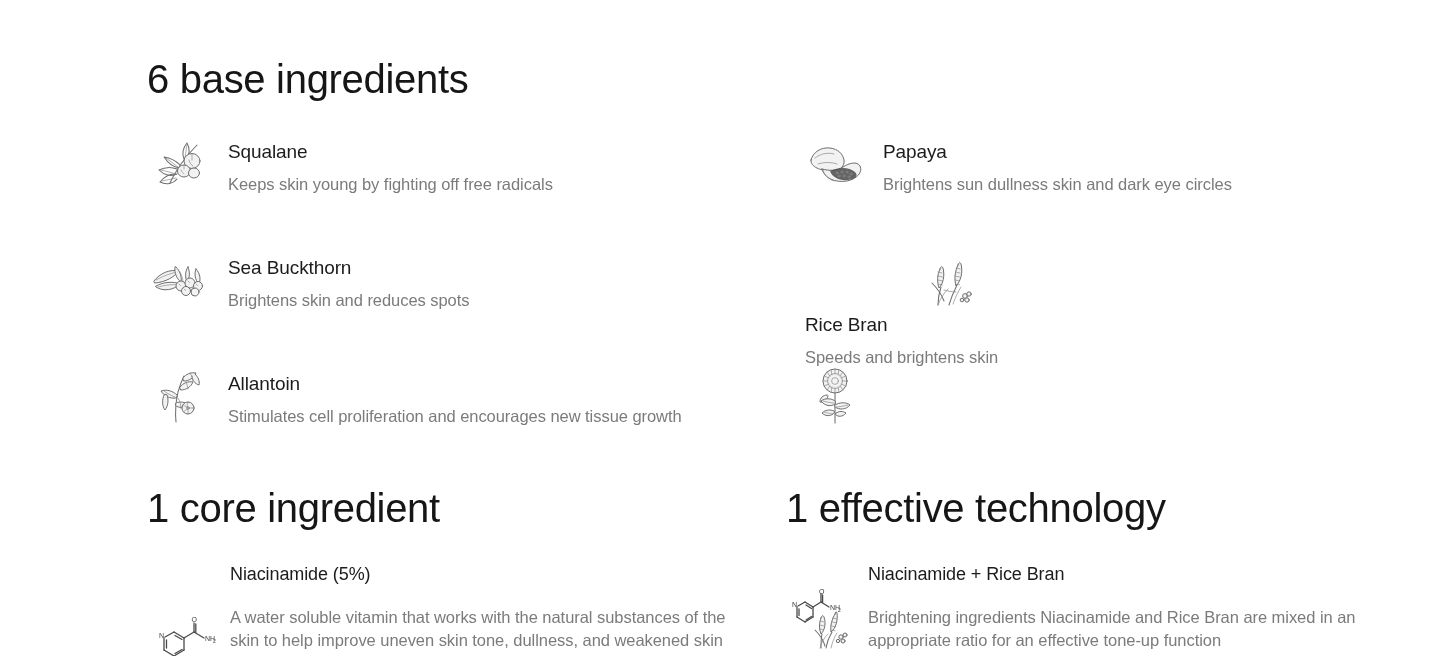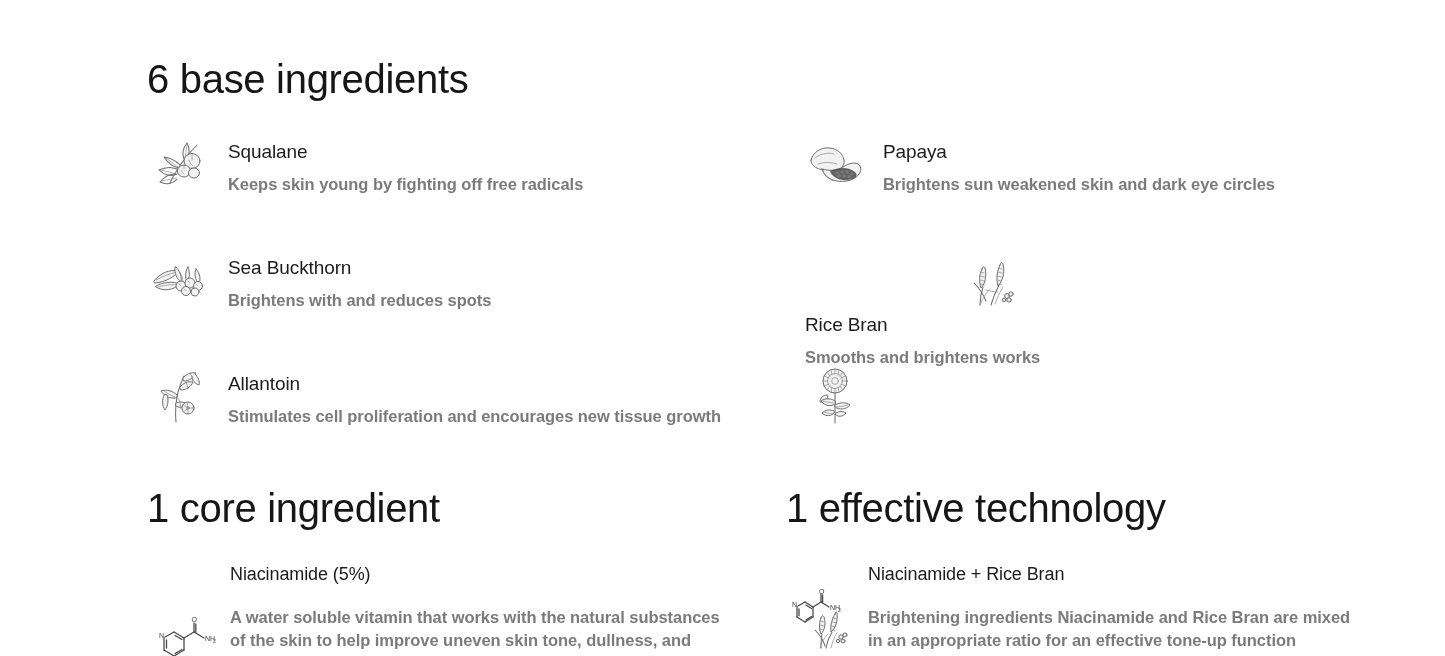--- a/index.html
+++ b/index.html
@@ -63,21 +63,21 @@
     font-weight: 400;
     line-height: 1.25;
     color: #1c1c1c;
     letter-spacing: -0.1px;
     margin-bottom: 9px;
     white-space: nowrap;
   }
 
   .ing-desc {
     font-size: 16.5px;
-    font-weight: 700;
+    font-weight: 400;
     line-height: 1.36;
     color: #7b7b7b;
     letter-spacing: -0.05px;
   }
 
   
   #row-squalane      { left: 150px; top: 133px; }
   #row-seabuckthorn  { left: 150px; top: 249px; }
   #row-allantoin     { left: 150px; top: 365px; }
 
@@ -178,21 +178,21 @@
             <circle cx="34" cy="43" r="1.1"></circle>
             <circle cx="39" cy="43" r="1.1"></circle>
             <circle cx="44" cy="44" r="1.1"></circle>
           </g>
           <path d="M18 37 C19 42 23 46 29 48" class="sketch-thin"></path>
         </g>
       </svg>
     </span>
     <div class="ing-text">
       <div class="ing-title">Papaya</div>
-      <div class="ing-desc">Brightens sun weakened skin and dark eye circles</div>
+      <div class="ing-desc">Brightens sun dullness skin and dark eye circles</div>
     </div>
   </div>
 
   <div class="ingredient-row" id="row-seabuckthorn">
     <span class="ing-icon">
       <svg viewBox="0 0 60 62" aria-hidden="true">
         <g class="sketch">
           <path d="M4 32 C10 24 20 20 29 22 C24 28 16 33 5 34 Z" class="sketch-pale"></path>
           <path d="M6 31 C13 27 21 24 28 23" class="sketch-thin"></path>
           <path d="M6 37 C13 33 23 32 30 35 C24 41 13 43 6 38 Z" class="sketch-pale"></path>
@@ -210,21 +210,21 @@
             <path d="M38 32 l1.5 1.5"></path>
             <path d="M46 35 l1.5 1.5"></path>
             <path d="M34 40 l1.5 1.5"></path>
           </g>
           <path d="M30 23 C32 27 33 30 33 33" class="sketch-thin"></path>
         </g>
       </svg>
     </span>
     <div class="ing-text">
       <div class="ing-title">Sea Buckthorn</div>
-      <div class="ing-desc">Brightens with and reduces spots</div>
+      <div class="ing-desc">Brightens skin and reduces spots</div>
     </div>
   </div>
 
   <div class="ingredient-row" id="row-ricebran">
     <span class="ing-icon">
       <svg viewBox="0 0 60 62" aria-hidden="true">
         <g class="sketch">
           <path d="M20 20 C17 26 17 33 19 39 C23 35 25 27 23 19 C22 17 21 17 20 20 Z" class="sketch-pale"></path>
           <g class="sketch-thin">
             <path d="M18 23 l4 1"></path>
@@ -248,21 +248,21 @@
           <path d="M24 41 C28 42 32 43 36 43" class="sketch-thin"></path>
           <circle cx="45" cy="47" r="2.4" class="sketch-pale"></circle>
           <circle cx="49" cy="45" r="2.2" class="sketch-pale"></circle>
           <circle cx="47" cy="51" r="2.2" class="sketch-pale"></circle>
           <circle cx="42" cy="51" r="1.8" class="sketch-pale"></circle>
         </g>
       </svg>
     </span>
     <div class="ing-text">
       <div class="ing-title">Rice Bran</div>
-      <div class="ing-desc">Smooths and brightens works</div>
+      <div class="ing-desc">Speeds and brightens skin</div>
     </div>
   </div>
 
   <div class="ingredient-row" id="row-allantoin">
     <span class="ing-icon">
       <svg viewBox="0 0 60 62" aria-hidden="true">
         <g class="sketch">
           <path d="M26 57 C25 47 26 36 28 27 C30 20 32 15 34 11"></path>
           <path d="M33 13 C36 9 41 7 46 8 C44 13 39 16 34 16 Z" class="sketch-pale"></path>
           <path d="M40 8 C42 11 43 14 43 16" class="sketch-thin"></path>

